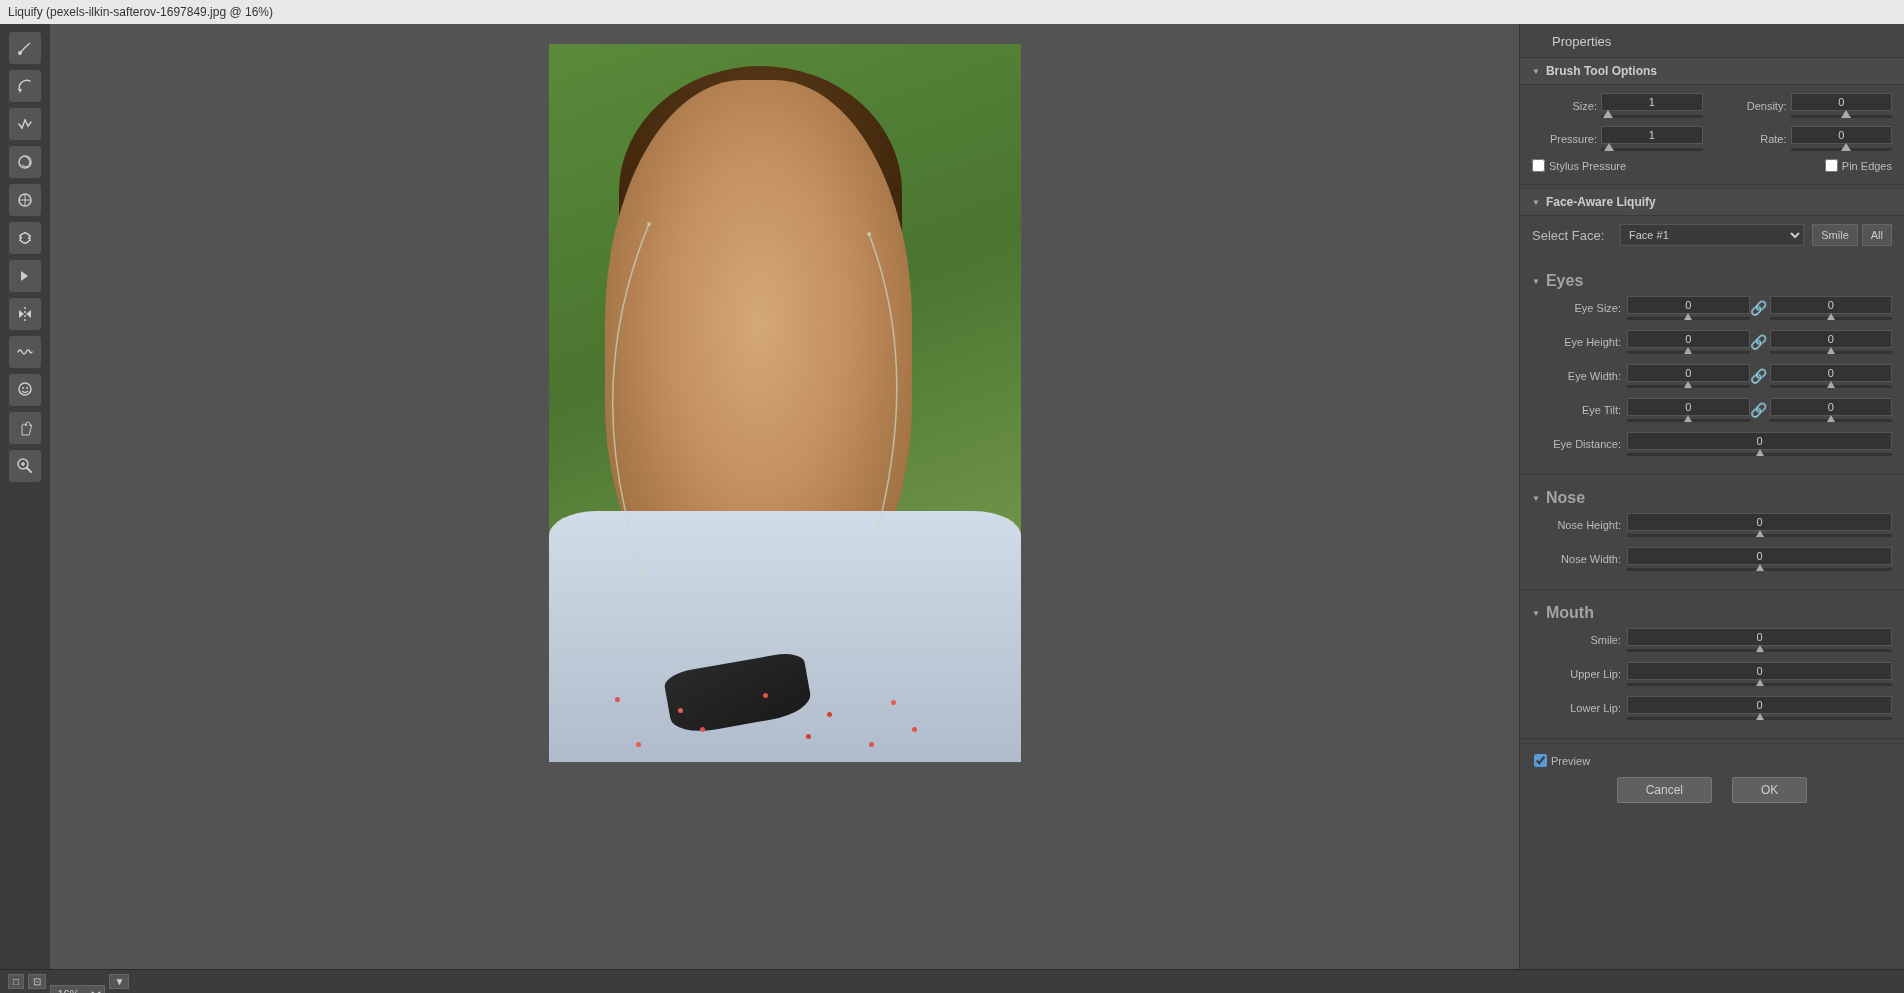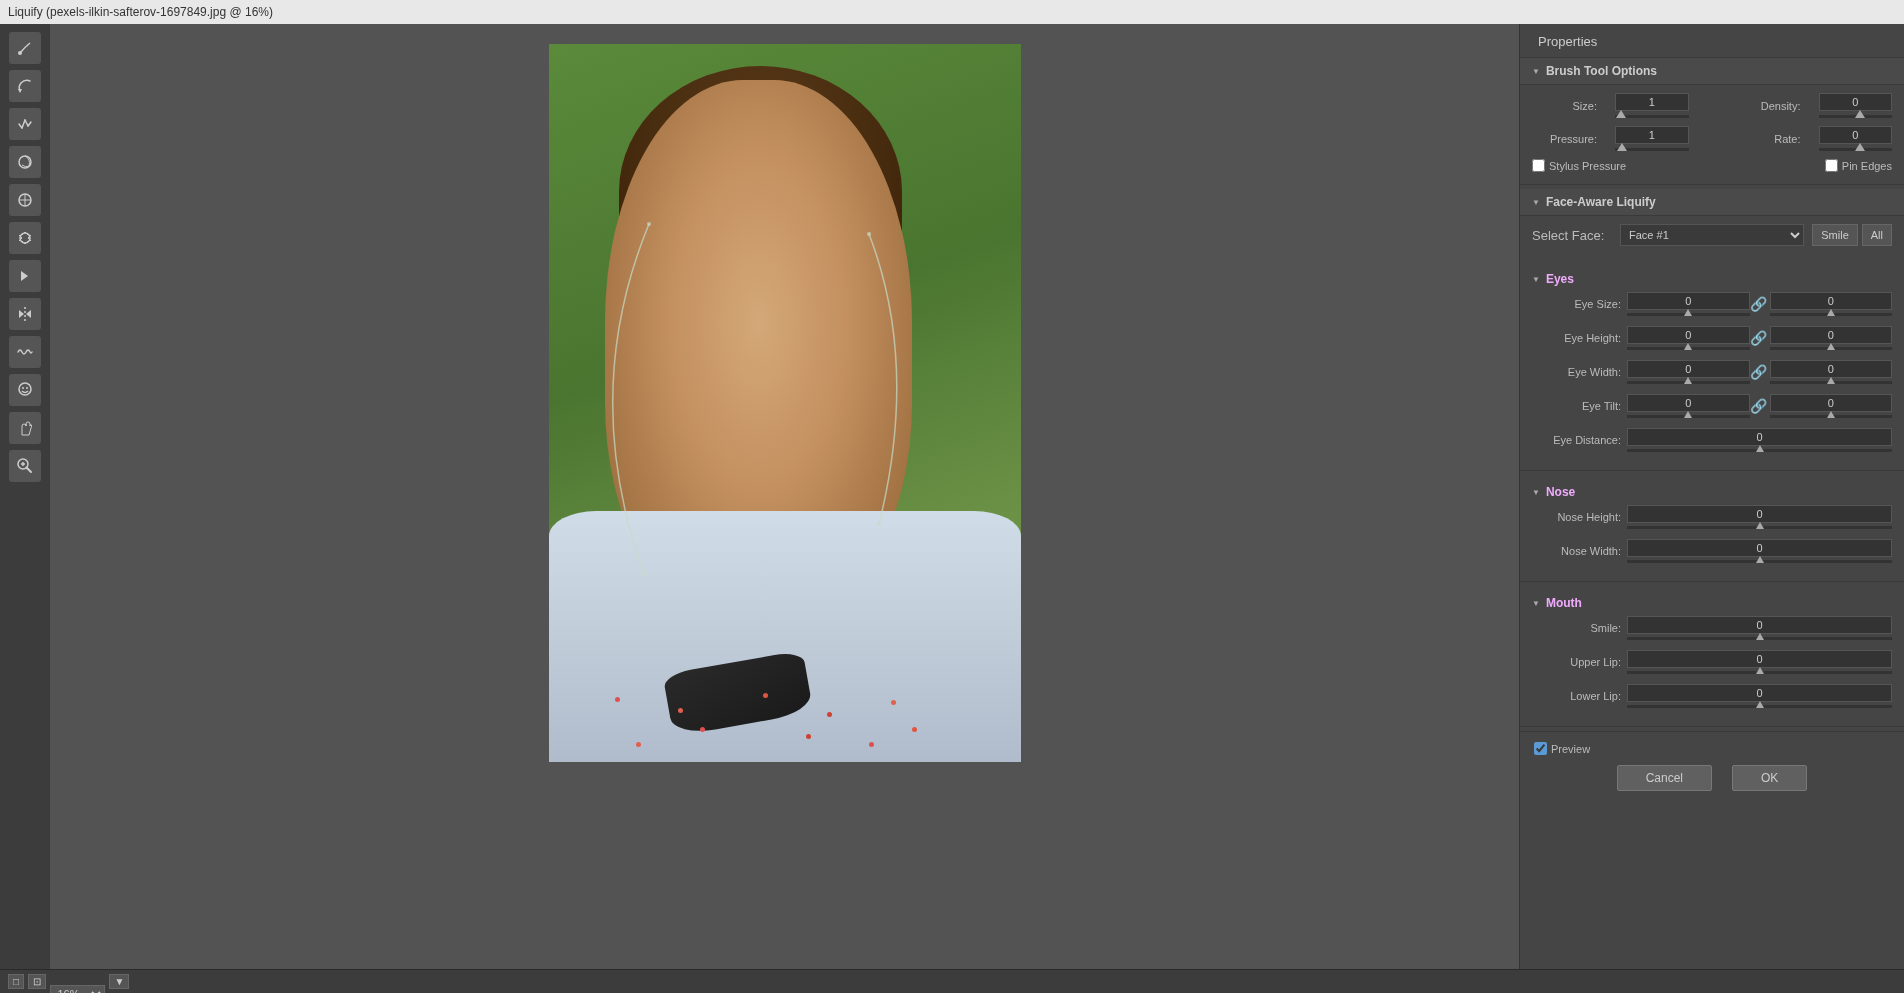--- a/index.html
+++ b/index.html
@@ -96,21 +96,21 @@
       border-left: 1px solid #333;
       display: flex;
       flex-direction: column;
       overflow-y: auto;
       flex-shrink: 0;
     }
 
     .panel-title {
       font-size: 13px;
       color: #ccc;
-      padding: 10px 18px 8px;
+      padding: 10px 32px 8px;
       background: #454545;
       border-bottom: 1px solid #3a3a3a;
     }
 
     .section-header {
       display: flex;
       align-items: center;
       padding: 6px 12px;
       background: #4a4a4a;
       cursor: pointer;
@@ -132,21 +132,21 @@
     .section-content {
       padding: 8px 12px;
       background: #454545;
     }
 
     
     .brush-row {
       display: flex;
       align-items: center;
       margin-bottom: 8px;
-      gap: 18px;
+      gap: 4px;
     }
 
     .brush-row label {
       color: #bbb;
       font-size: 11px;
       width: 65px;
       text-align: right;
       flex-shrink: 0;
     }
 
@@ -397,21 +397,21 @@
 
     
     .sub-section-header {
       display: flex;
       align-items: center;
       gap: 6px;
       padding: 4px 0 6px 0;
     }
 
     .sub-section-header .tri { font-size: 8px; color: #aaa; }
-    .sub-section-header span { font-size: 12px; color: #f0abfc; font-weight: bold; }
+    .sub-section-header span { font-size: 16px; color: #a3a3a3; font-weight: bold; }
 
     
     .divider {
       height: 1px;
       background: #3a3a3a;
       margin: 4px 0;
     }
 
     
     .child-photo {

